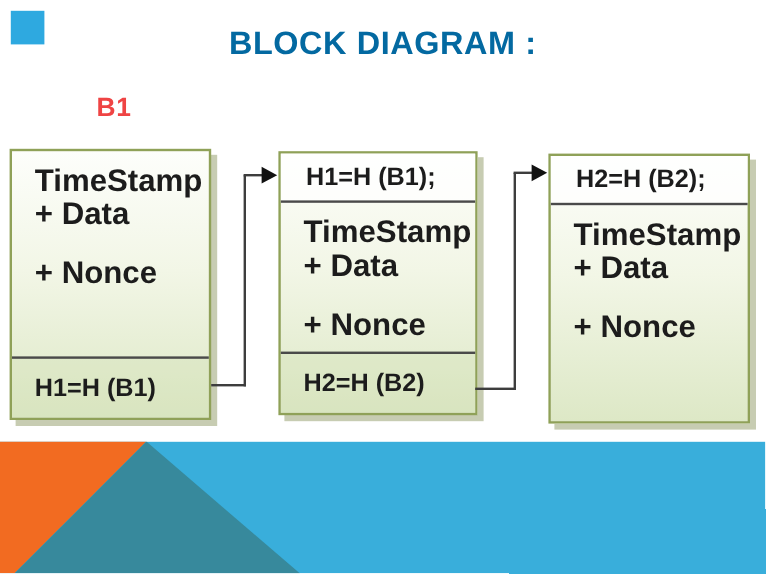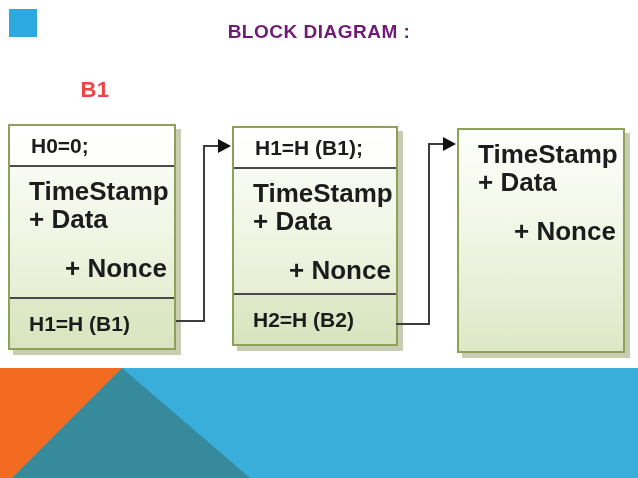--- a/index.html
+++ b/index.html
@@ -5,21 +5,21 @@
   html,body{margin:0;padding:0;background:#fff;}
   .slide{
     position:relative;width:638px;height:478px;background:#ffffff;
     overflow:hidden;font-family:"Liberation Sans",sans-serif;
   }
   
   .accent-square{position:absolute;left:9px;top:9px;width:28px;height:28px;background:#2ea9e0;}
   
   .title{
     position:absolute;left:0;top:21px;width:100%;text-align:center;
-    font-size:19px;font-weight:700;color:#701a75;letter-spacing:.5px;
+    font-size:27px;font-weight:700;color:#0369a1;letter-spacing:.5px;
   }
   
   .col-label{
     position:absolute;top:77px;width:60px;text-align:center;
     font-size:22px;font-weight:600;color:#ef4444;letter-spacing:.5px;
   }
   .col-label.b1{left:65px;}
   .col-label.b2{left:283px;}
   .col-label.b3{left:500px;}
   
@@ -37,21 +37,21 @@
   .block .sect-top{
     height:39px;flex:0 0 auto;display:flex;align-items:center;
     padding-left:21px;border-bottom:2px solid #4a4a4a;
     background:rgba(255,255,255,.75);
     font-size:21px;font-weight:600;
   }
   .block .sect-mid{
     flex:1 1 auto;padding:10px 4px 0 19px;
     font-size:26px;font-weight:600;line-height:28px;border-radius:11px;
   }
-  .block .sect-mid .nonce-line{margin-top:21px;margin-left:36px;}
+  .block .sect-mid .nonce-line{margin-top:21px;}
   .block .sect-bottom{
     height:49px;flex:0 0 auto;display:flex;align-items:center;
     padding-left:19px;border-top:2px solid #4a4a4a;
     background:rgba(205,220,170,.25);
     font-size:21px;font-weight:700;
   }
   
   .seg{position:absolute;background:#3d3d3d;}
   .arrowhead{
     position:absolute;width:0;height:0;
@@ -66,40 +66,40 @@
 
 <div class="slide">
 
   <div class="accent-square"></div>
 
   <div class="title">BLOCK DIAGRAM :</div>
 
   <div class="col-label b1">B1</div>
 
   <div class="block b1">
-    <div class="sect-top">H0=0;</div>
     <div class="sect-mid">
       <div>TimeStamp</div>
       <div>+ Data</div>
       <div class="nonce-line">+ Nonce</div>
     </div>
     <div class="sect-bottom">H1=H (B1)</div>
   </div>
 
   <div class="block b2">
     <div class="sect-top">H1=H (B1);</div>
     <div class="sect-mid">
       <div>TimeStamp</div>
       <div>+ Data</div>
       <div class="nonce-line">+ Nonce</div>
     </div>
     <div class="sect-bottom">H2=H (B2)</div>
   </div>
 
   <div class="block b3">
+    <div class="sect-top">H2=H (B2);</div>
     <div class="sect-mid">
       <div>TimeStamp</div>
       <div>+ Data</div>
       <div class="nonce-line">+ Nonce</div>
     </div>
   </div>
 
   <div>
     <div class="seg" style="left:176px;top:320px;width:29px;height:2px;"></div>
     <div class="seg" style="left:203px;top:146px;width:2px;height:176px;"></div>

